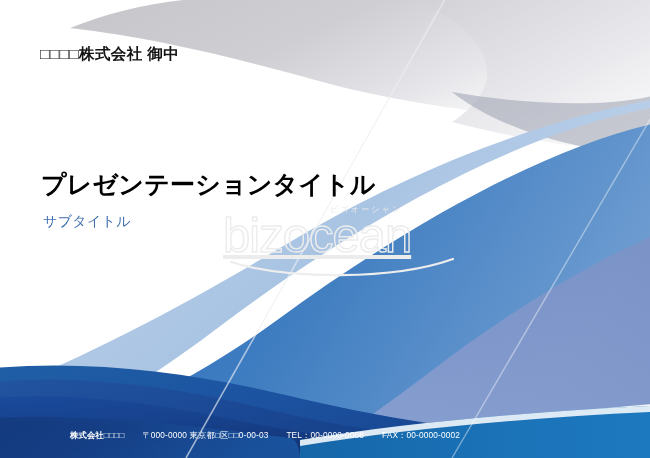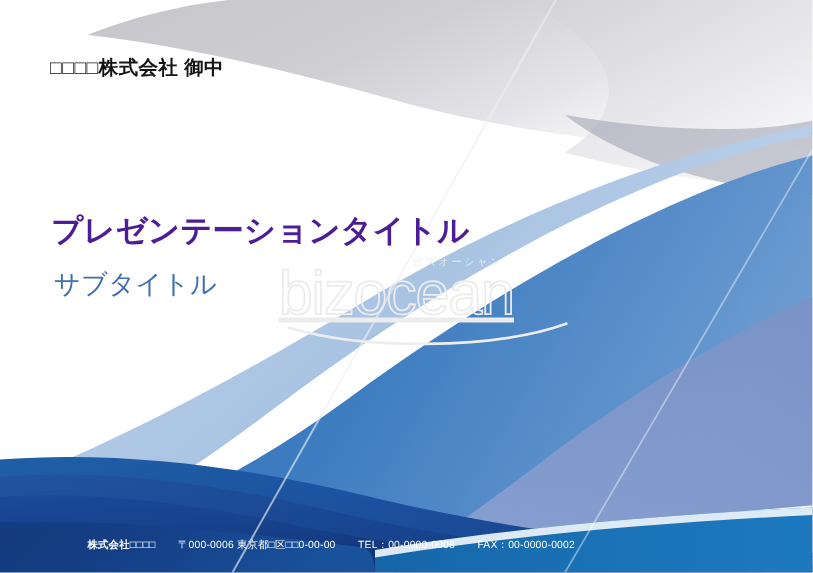--- a/index.html
+++ b/index.html
@@ -45,29 +45,29 @@
     color: #141414;
     letter-spacing: 0.4px;
     white-space: nowrap;
   }
   #main-title {
     position: absolute;
     left: 41px;
     top: 168px;
     font-size: 25px;
     font-weight: bold;
-    color: #4c1d95;
+    color: #000000;
     letter-spacing: 0.2px;
     white-space: nowrap;
   }
   #sub-title {
     position: absolute;
     left: 43px;
     top: 213px;
-    font-size: 21px;
+    font-size: 14px;
     font-weight: normal;
     color: #3f6fae;
     letter-spacing: 0.3px;
     white-space: nowrap;
   }
   #footer-info {
     position: absolute;
     left: 44px;
     top: 430px;
     font-size: 8.3px;
@@ -229,21 +229,21 @@
 
     <div id="addressee">□□□□株式会社 御中</div>
 
     <div id="main-title">プレゼンテーションタイトル</div>
 
     <div id="sub-title">サブタイトル</div>
 
     <div id="footer-info">
       <span class="fi-company">株式会社□□□□</span>
       <span class="fi-sep"></span>
-      <span>〒000-0006 東京都□区□□0-00-00</span>
+      <span>〒000-0000 東京都□区□□0-00-03</span>
       <span class="fi-sep"></span>
       <span>TEL：00-0000-0008</span>
       <span class="fi-sep"></span>
       <span>FAX：00-0000-0002</span>
     </div>
 
   </div>
 </div>
 
 </body></html>

